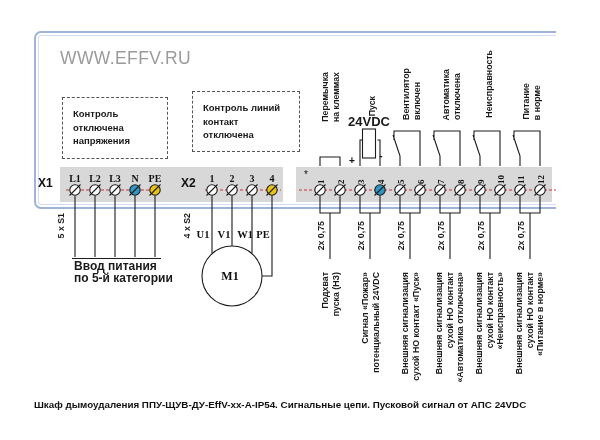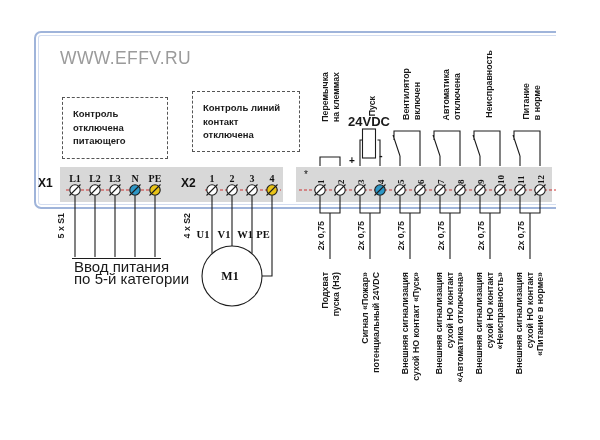--- a/index.html
+++ b/index.html
@@ -28,35 +28,35 @@
   .redline{stroke:#cc3333;stroke-width:1;stroke-dasharray:3,2;}
   
   .vwrap{position:absolute;display:flex;flex-direction:row;transform:translateX(-50%);}
   .vwrap.topl{align-items:flex-end;}
   .vwrap.botl{align-items:flex-start;}
   .vline{writing-mode:vertical-rl;transform:rotate(180deg);
          font-size:8.8px;font-weight:600;line-height:10.5px;white-space:nowrap;}
   .vsingle{position:absolute;writing-mode:vertical-rl;transform:rotate(180deg);
            font-size:8.8px;font-weight:600;line-height:10px;white-space:nowrap;}
   .vdc{position:absolute;font-size:13px;font-weight:700;transform:translateX(-50%);}
-  .feed{position:absolute;left:74px;top:261px;font-size:15px;font-weight:400;line-height:11.5px;}
+  .feed{position:absolute;left:74px;top:261px;font-size:12px;font-weight:700;line-height:11.5px;}
   .caption{position:absolute;left:34px;top:399px;font-size:9.8px;font-weight:700;color:#111;}
 </style>
 </head>
 <body>
 
 <div id="canvas">
 
   <div class="frame"></div>
   <div class="watermark">WWW.EFFV.RU</div>
 
   <div class="dashedbox" style="left:62px;top:97px;width:94px;height:51px;">
     <div>Контроль</div>
     <div>отключена</div>
-    <div>питающего</div>
+    <div>напряжения</div>
   </div>
   <div class="dashedbox" style="left:192px;top:91px;width:96px;height:50px;">
     <div>Контроль линий</div>
     <div>контакт</div>
     <div>отключена</div>
   </div>
 
   <div class="band" style="left:60px;width:223px;"></div>
   <div class="band" style="left:296px;width:256px;"></div>
 
@@ -268,13 +268,14 @@
     <span class="vline">Внешняя сигнализация</span>
     <span class="vline">сухой НО контакт</span>
     <span class="vline">«Неисправность»</span>
   </div>
   <div class="vwrap botl" style="left:530px;top:272px;">
     <span class="vline">Внешняя сигнализация</span>
     <span class="vline">сухой НО контакт</span>
     <span class="vline">«Питание в норме»</span>
   </div>
 
+  <div class="caption">Шкаф дымоудаления ППУ-ЩУВ-ДУ-EffV-xx-A-IP54. Сигнальные цепи. Пусковой сигнал от АПС 24VDC</div>
 </div>
 
 </body></html>

